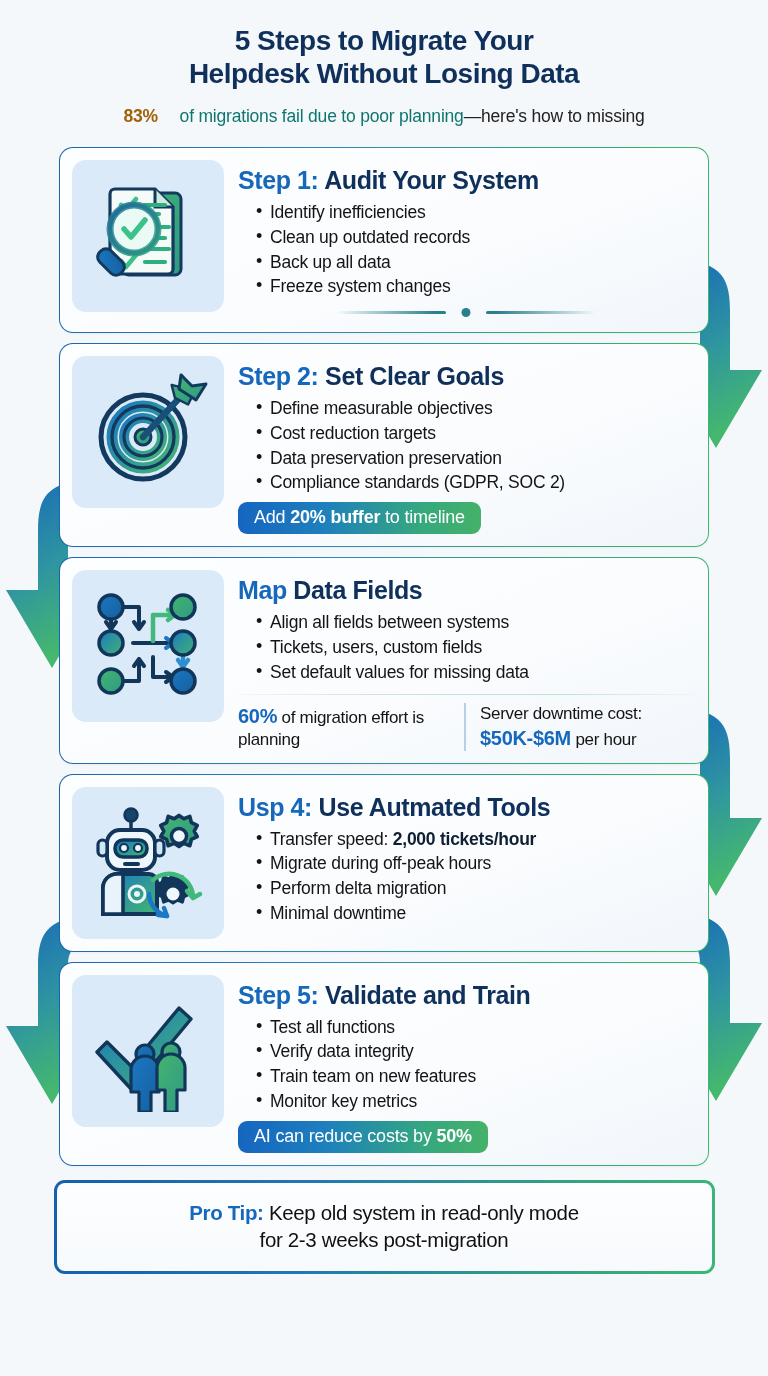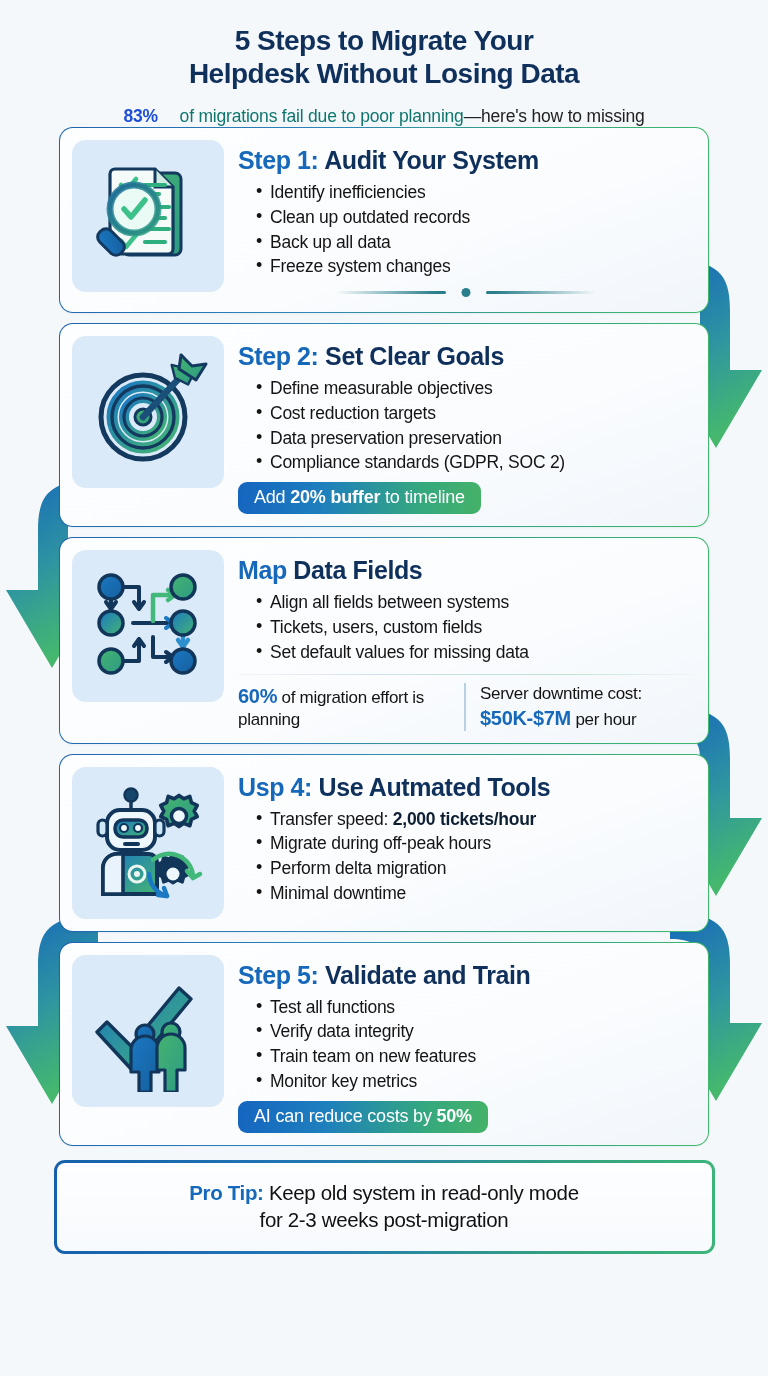--- a/index.html
+++ b/index.html
@@ -31,28 +31,28 @@
     color: #10305c;
     letter-spacing: -0.5px;
   }
   .subtitle {
     margin-top: 16px;
     font-size: 17.5px;
     color: #1a1a1a;
     letter-spacing: -0.2px;
     white-space: nowrap;
   }
-  .subtitle .pct { color: #1d4ed8; font-weight: 800; }
+  .subtitle .pct { color: #a16207; font-weight: 800; }
   .subtitle .bold { font-weight: 400; color: #0f766e; margin-left: 17px; }
   .subtitle .tail { font-weight: 400; color: #222; }
 
   
   .cards {
     position: relative;
-    margin-top: 0;
+    margin-top: 20px;
     z-index: 3;
   }
 
   .card {
     position: relative;
     width: 650px;
     margin: 0 auto 10px auto;
     background: linear-gradient(160deg, #ffffff 0%, #fbfdff 55%, #f2f7fc 100%);
     border-radius: 14px;
     padding: 2px;
@@ -418,21 +418,21 @@
             <li>Align all fields between systems</li>
             <li>Tickets, users, custom fields</li>
             <li>Set default values for missing data</li>
           </ul>
           <div class="stats">
             <div class="stat left">
               <span class="big">60%</span><span> of migration effort is planning</span>
             </div>
             <div class="stat right">
               <span>Server downtime cost:</span><br>
-              <span class="big">$50K-$7M</span><span> per hour</span>
+              <span class="big">$50K-$6M</span><span> per hour</span>
             </div>
           </div>
         </div>
       </div>
     </div>
 
     <div class="card">
       <div class="card-inner">
         <div class="icon-tile">
           <svg width="122" height="122" viewBox="0 0 122 122">

